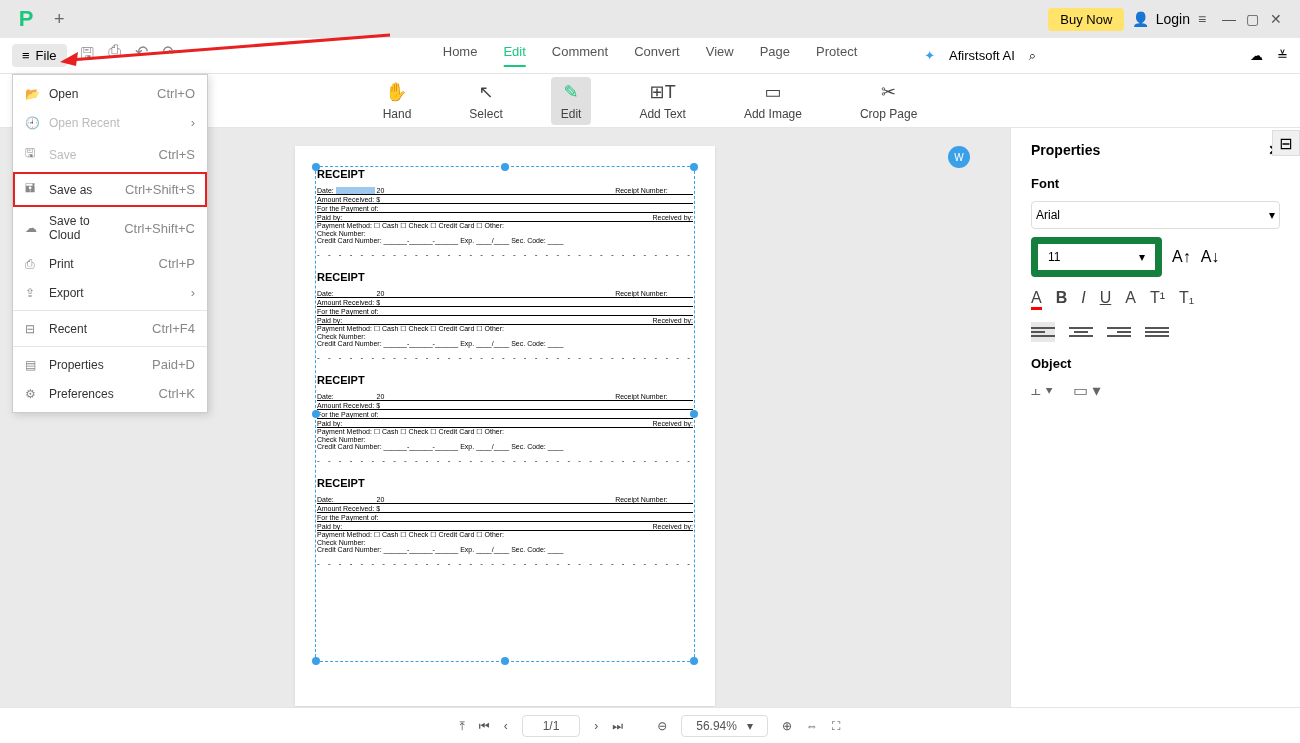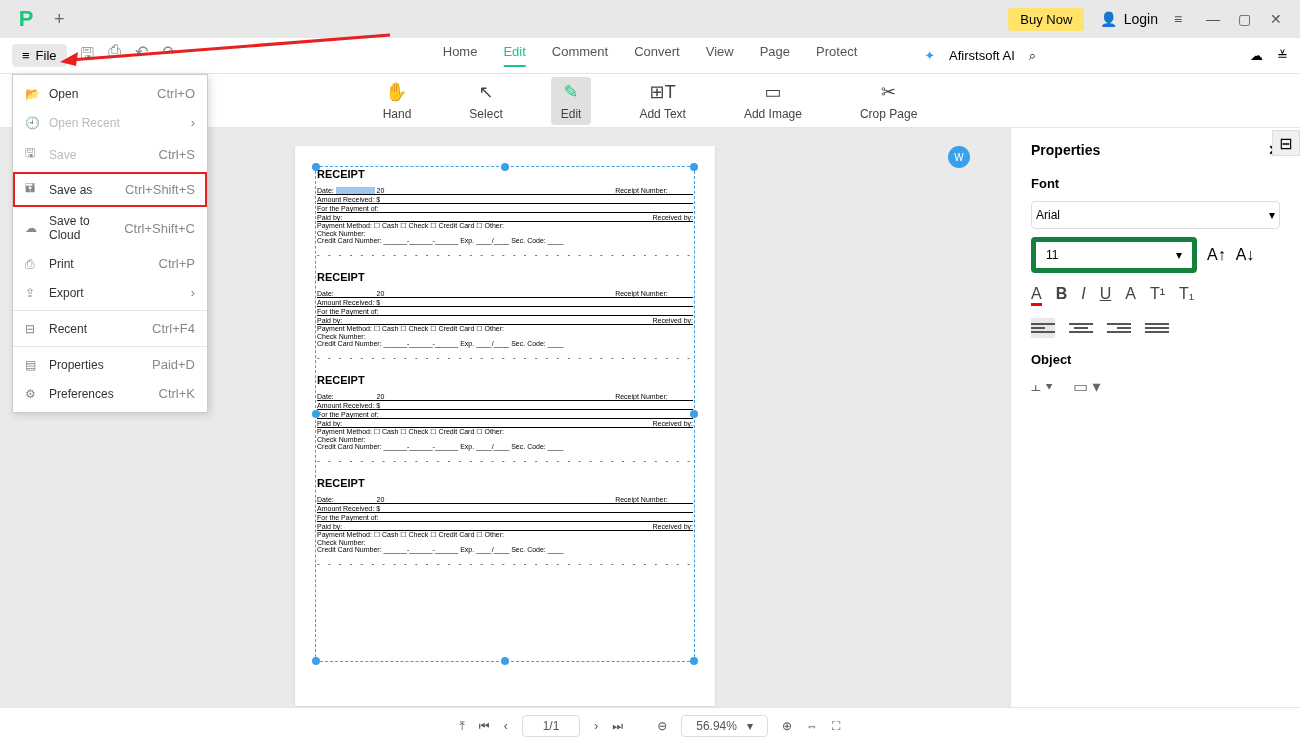--- a/index.html
+++ b/index.html
@@ -3,21 +3,21 @@
 <meta charset="utf-8">
 <style>
 * { margin: 0; padding: 0; box-sizing: border-box; font-family: -apple-system, BlinkMacSystemFont, "Segoe UI", Arial, sans-serif; }
 body { background: #f5f5f5; width: 1300px; height: 743px; overflow: hidden; position: relative; }
 
 .titlebar { height: 38px; background: #e8e8e8; display: flex; align-items: center; padding-left: 12px; }
 .logo { width: 28px; height: 28px; color: #1ac77e; font-weight: bold; font-size: 22px; display: flex; align-items: center; justify-content: center; }
 .tab { background: #fff; border-radius: 8px 8px 0 0; height: 34px; margin-left: 18px; margin-top: 4px; padding: 0 40px 0 14px; display: flex; align-items: center; position: relative; font-size: 13px; }
 .tab .close { position: absolute; right: 10px; font-size: 14px; color: #888; }
 .newtab { margin-left: 14px; font-size: 18px; color: #666; }
-.titlebar-right { margin-left: auto; display: flex; align-items: center; gap: 16px; padding-right: 14px; }
+.titlebar-right { margin-left: auto; display: flex; align-items: center; gap: 8px; padding-right: 14px; }
 .buy-now { background: #ffe36b; padding: 4px 12px; border-radius: 4px; font-size: 13px; }
 .login { display: flex; align-items: center; gap: 6px; font-size: 14px; }
 .win-btn { width: 16px; color: #555; font-size: 14px; }
 
 .file-row { height: 36px; background: #fff; border-bottom: 1px solid #e5e5e5; display: flex; align-items: center; padding: 0 12px; position: relative; }
 .file-btn { display: flex; align-items: center; gap: 6px; padding: 4px 10px; border-radius: 4px; font-size: 13px; }
 .file-btn.active { background: #e8e8e8; }
 .tool-icons { display: flex; gap: 14px; margin-left: 14px; color: #888; }
 .file-row-center { position: absolute; left: 50%; transform: translateX(-50%); display: flex; gap: 26px; font-size: 13px; color: #555; }
 .file-row-center .active-tab { color: #1ac77e; border-bottom: 2px solid #1ac77e; padding-bottom: 6px; }
@@ -36,21 +36,21 @@
 .receipt { font-size: 8px; margin-bottom: 12px; }
 .receipt-title { font-weight: bold; font-size: 11px; margin-bottom: 6px; }
 .receipt-row { display: flex; justify-content: space-between; font-size: 7px; border-bottom: 1px solid #000; padding: 0.5px 0; }
 .dots { letter-spacing: 3px; font-size: 8px; margin: 6px 0; overflow: hidden; white-space: nowrap; }
 
 .props-panel { width: 290px; background: #fff; border-left: 1px solid #e5e5e5; padding: 14px 20px; }
 .props-header { display: flex; justify-content: space-between; align-items: center; font-size: 14px; font-weight: 600; margin-bottom: 18px; }
 .section-label { font-size: 13px; font-weight: 600; margin: 14px 0 10px; }
 .font-select { width: 100%; border: 1px solid #ddd; border-radius: 4px; padding: 6px 4px; font-size: 12px; margin-bottom: 8px; display: flex; justify-content: space-between; align-items: center; }
 .size-row { display: flex; gap: 10px; align-items: center; }
-.size-input { width: 166px; border: 5px solid #15803d; border-radius: 4px; padding: 6px 10px; font-size: 12px; display: flex; justify-content: space-between; }
+.size-input { width: 131px; border: 7px solid #15803d; border-radius: 4px; padding: 6px 10px; font-size: 12px; display: flex; justify-content: space-between; }
 .font-btns { display: flex; gap: 14px; margin-top: 12px; font-size: 16px; color: #444; }
 .align-btns { display: flex; gap: 14px; margin-top: 12px; }
 .align-btn { width: 24px; height: 20px; display: flex; flex-direction: column; gap: 2px; justify-content: center; }
 .align-btn span { height: 2px; background: #555; }
 .align-btn.active { background: #e8e8e8; }
 
 .right-rail { position: absolute; right: 0; top: 130px; width: 28px; background: #f0f0f0; border: 1px solid #ddd; height: 26px; display: flex; align-items: center; justify-content: center; }
 
 .status-bar { height: 36px; background: #fff; border-top: 1px solid #e5e5e5; display: flex; align-items: center; justify-content: center; gap: 14px; font-size: 12px; color: #555; }
 .page-field { border: 1px solid #ddd; padding: 3px 20px; border-radius: 4px; }

